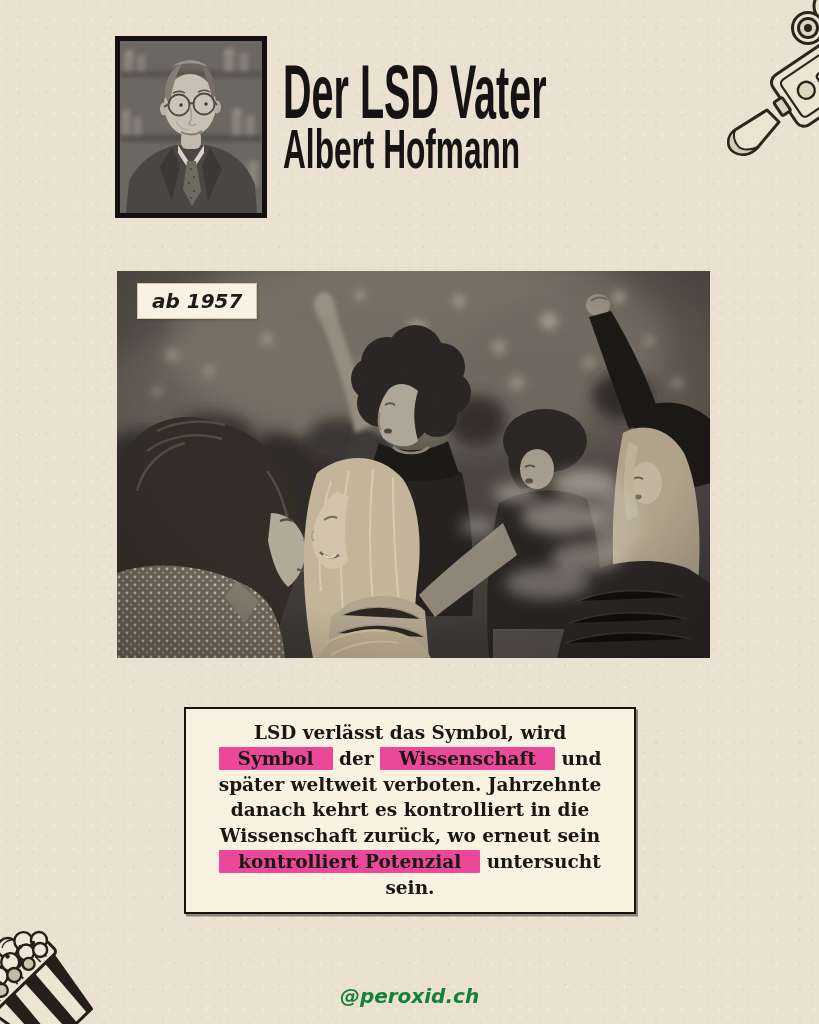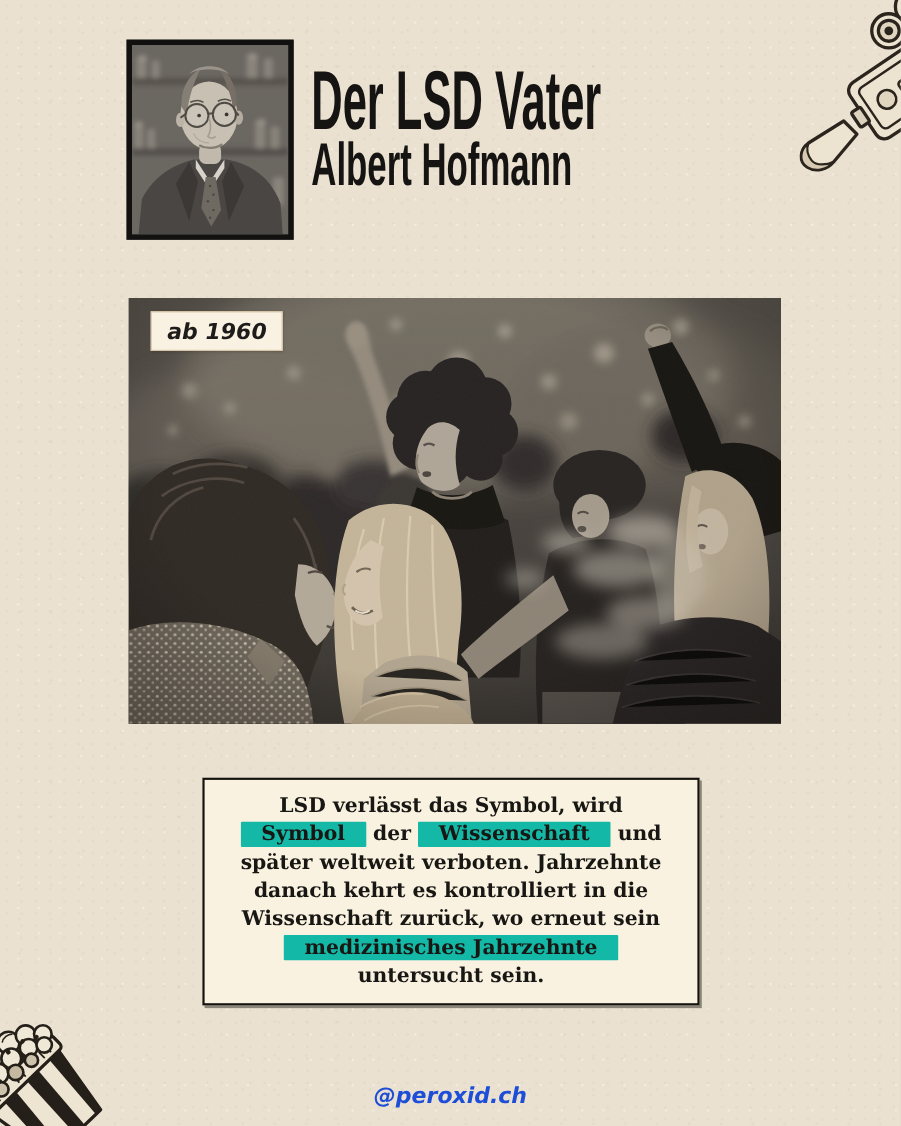--- a/index.html
+++ b/index.html
@@ -45,26 +45,26 @@
   }
   
   .caption-box{
     position:absolute;left:184px;top:707px;width:452px;box-sizing:border-box;
     background:#F9F2E1;border:2.5px solid #16130f;
     box-shadow:2px 2.5px 0 rgba(25,20,12,.45);
     padding:11px 13px;text-align:center;
     font-family:"DejaVu Serif","Liberation Serif",serif;font-weight:bold;
     font-size:18.5px;line-height:25.8px;color:#191714;
   }
-  .caption-box .hl{background:#14b8a6;padding:1px 19px;border-radius:1px;}
+  .caption-box .hl{background:#ec4899;padding:1px 19px;border-radius:1px;}
   
   .footer-handle{
     position:absolute;left:0;right:0;top:984px;text-align:center;
     font-family:"DejaVu Sans","Liberation Sans",sans-serif;
-    font-weight:bold;font-style:italic;font-size:20px;color:#1d4ed8;
+    font-weight:bold;font-style:italic;font-size:20px;color:#15803d;
   }
 </style>
 </head>
 <body>
 
 <div class="canvas">
 
   <div class="portrait-frame" role="img" aria-label="Schwarz-weiss Portraitfoto von Albert Hofmann mit Brille, Anzug und Krawatte vor Laborregalen">
     <svg viewBox="0 0 142 172">
       <defs>
@@ -354,24 +354,24 @@
 
       <ellipse cx="258" cy="398" rx="58" ry="40" fill="#bfae92"></ellipse>
       <g stroke="#d7c7a8" stroke-width="1.8" fill="none" opacity=".9">
         <path d="M210,372 C226,362 248,358 268,360"></path>
         <path d="M214,384 C234,372 260,368 282,372"></path>
       </g>
       <rect width="593" height="387" fill="url(#vig)"></rect>
       <rect width="593" height="387" fill="#8a7a60" opacity=".05"></rect>
       <rect width="593" height="387" filter="url(#grain)" opacity=".07"></rect>
     </svg>
-    <div class="year-badge">ab 1960</div>
+    <div class="year-badge">ab 1957</div>
   </div>
 
-  <div class="caption-box"><span>LSD verlässt das Symbol, wird </span><span class="hl">Symbol</span><span> der </span><span class="hl">Wissenschaft</span><span> und später weltweit verboten. Jahrzehnte danach kehrt es kontrolliert in die Wissenschaft zurück, wo erneut sein </span><span class="hl">medizinisches Jahrzehnte</span><span> untersucht sein.</span></div>
+  <div class="caption-box"><span>LSD verlässt das Symbol, wird </span><span class="hl">Symbol</span><span> der </span><span class="hl">Wissenschaft</span><span> und später weltweit verboten. Jahrzehnte danach kehrt es kontrolliert in die Wissenschaft zurück, wo erneut sein </span><span class="hl">kontrolliert Potenzial</span><span> untersucht sein.</span></div>
 
   <div class="popcorn-wrap">
     <svg viewBox="0 0 150 135">
       <g transform="rotate(-38 45 90)">
         <g stroke="#241f18" stroke-width="3" stroke-linejoin="round">
           <path d="M8,72 L92,72 L82,138 L20,138 Z" fill="#ede4d1"></path>
           <path d="M24,72 L38,72 L33,138 L22,138 Z" fill="#241f18" stroke="none"></path>
           <path d="M52,72 L66,72 L62,138 L50,138 Z" fill="#241f18" stroke="none"></path>
           <path d="M80,72 L92,72 L82,138 L76,138 Z" fill="#241f18" stroke="none"></path>
           <rect x="3" y="57" width="94" height="16" rx="4" fill="#ede4d1"></rect>

